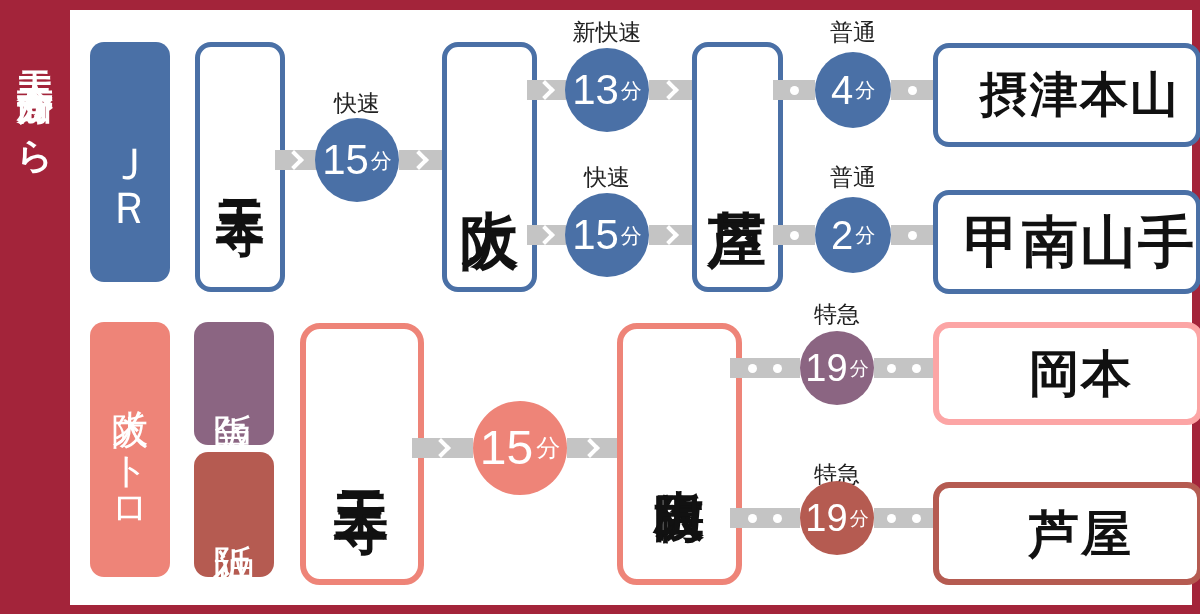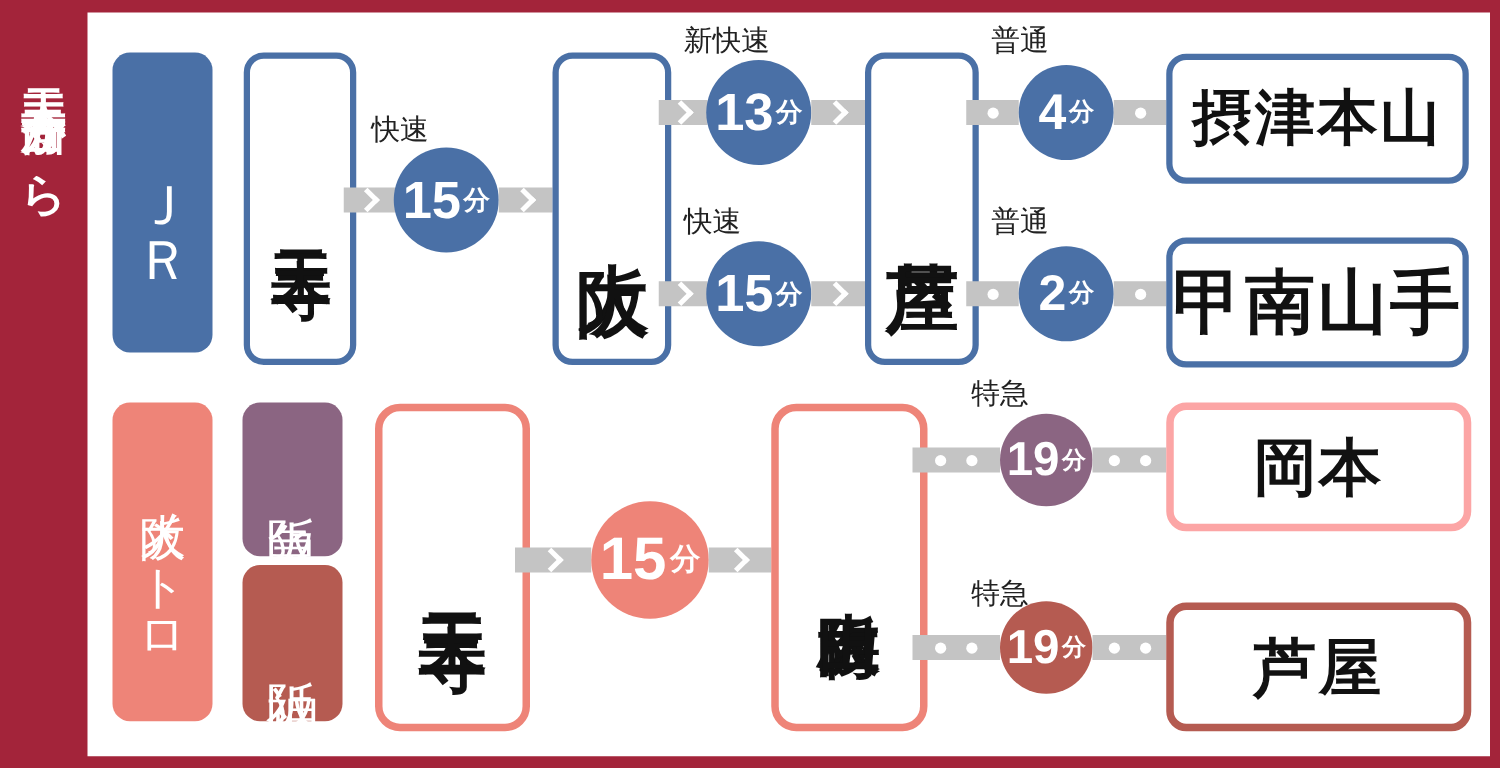--- a/index.html
+++ b/index.html
@@ -29,58 +29,58 @@
   }
   .station-v{
     position:absolute;background:#ffffff;border-radius:16px;
     display:flex;align-items:center;justify-content:center;
     writing-mode:vertical-rl;text-orientation:upright;
     font-weight:bold;color:#111111;line-height:1;letter-spacing:4px;
   }
   .station-h{
     position:absolute;background:#ffffff;border-radius:16px;
     display:flex;align-items:center;justify-content:center;
-    font-weight:bold;color:#111111;letter-spacing:2px;line-height:1;
+    font-weight:bold;color:#111111;letter-spacing:2px;line-height:1;padding-left:26px;
   }
   .jr-line{border:5px solid #4a70a6;}
   .metro-line{border:6px solid #ee8478;border-radius:20px;}
   .hankyu-line{border:6px solid #fca5a5;}
   .hanshin-line{border:6px solid #b55b51;}
 
   .bar{
     position:absolute;height:20px;background:#c4c4c4;
     display:flex;align-items:center;justify-content:center;gap:16px;
   }
   .chev{
     width:10px;height:10px;
     border-top:4px solid #ffffff;border-right:4px solid #ffffff;
     transform:rotate(45deg);margin-left:-4px;
   }
   .dot{width:9px;height:9px;border-radius:50%;background:#ffffff;}
 
   .circle{
     position:absolute;border-radius:50%;color:#ffffff;
     display:flex;align-items:center;justify-content:center;
-    font-weight:bold;line-height:1;white-space:nowrap;
+    font-weight:normal;line-height:1;white-space:nowrap;
   }
   .c84{width:84px;height:84px;}
   .c84 .min{font-size:42px;} .c84 .unit{font-size:21px;margin-left:2px;}
   .c76{width:76px;height:76px;}
   .c76 .min{font-size:40px;} .c76 .unit{font-size:20px;margin-left:2px;}
   .c94{width:94px;height:94px;}
   .c94 .min{font-size:48px;} .c94 .unit{font-size:24px;margin-left:3px;}
   .c74{width:74px;height:74px;}
   .c74 .min{font-size:38px;} .c74 .unit{font-size:19px;margin-left:2px;}
   .bg-jr{background:#4a70a6;}
   .bg-metro{background:#ee8478;}
   .bg-hankyu{background:#8b6582;}
   .bg-hanshin{background:#b55b51;}
 
   .leg-label{
-    position:absolute;width:120px;
+    position:absolute;width:120px;text-align:center;
     font-size:23px;font-weight:500;color:#222222;line-height:1.1;
   }
 </style>
 </head>
 <body>
 
 <div class="stage">
   <div class="panel"></div>
 
   <div class="sidebar-title">天王寺方面から</div>

